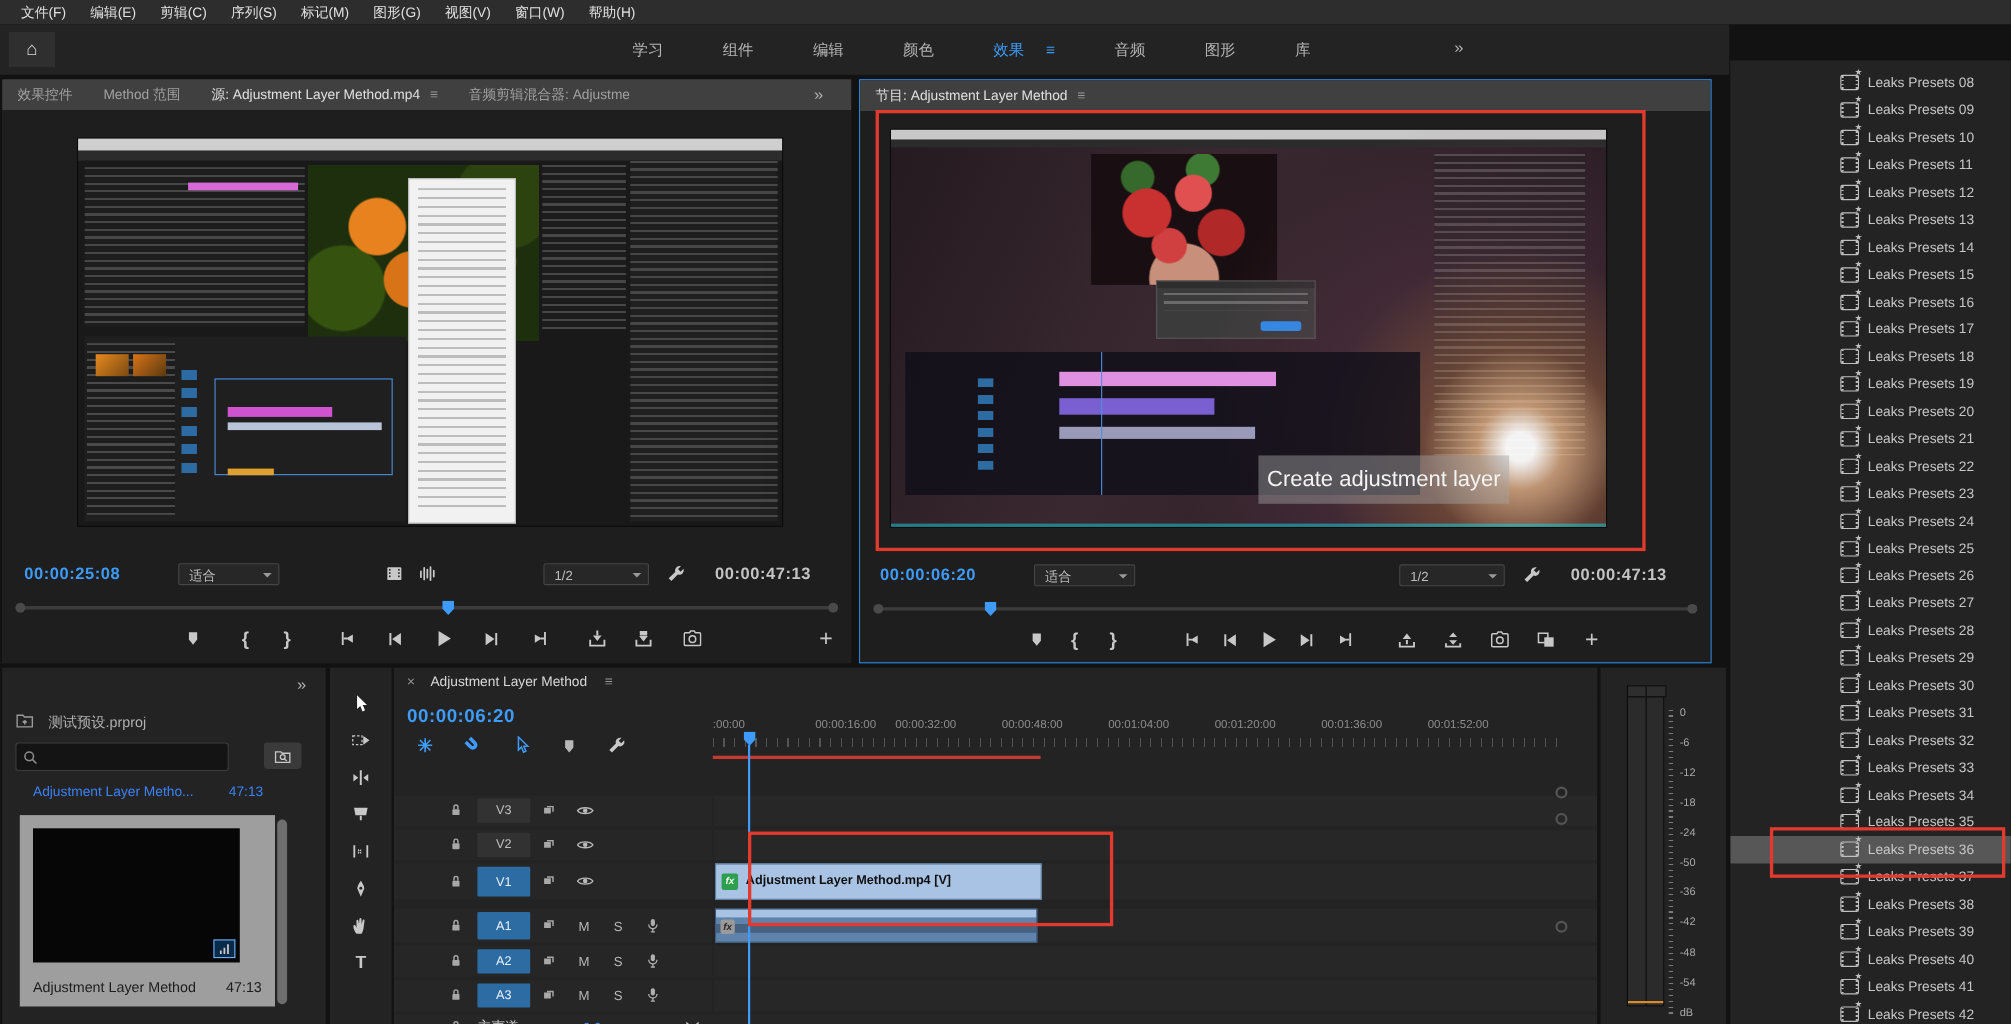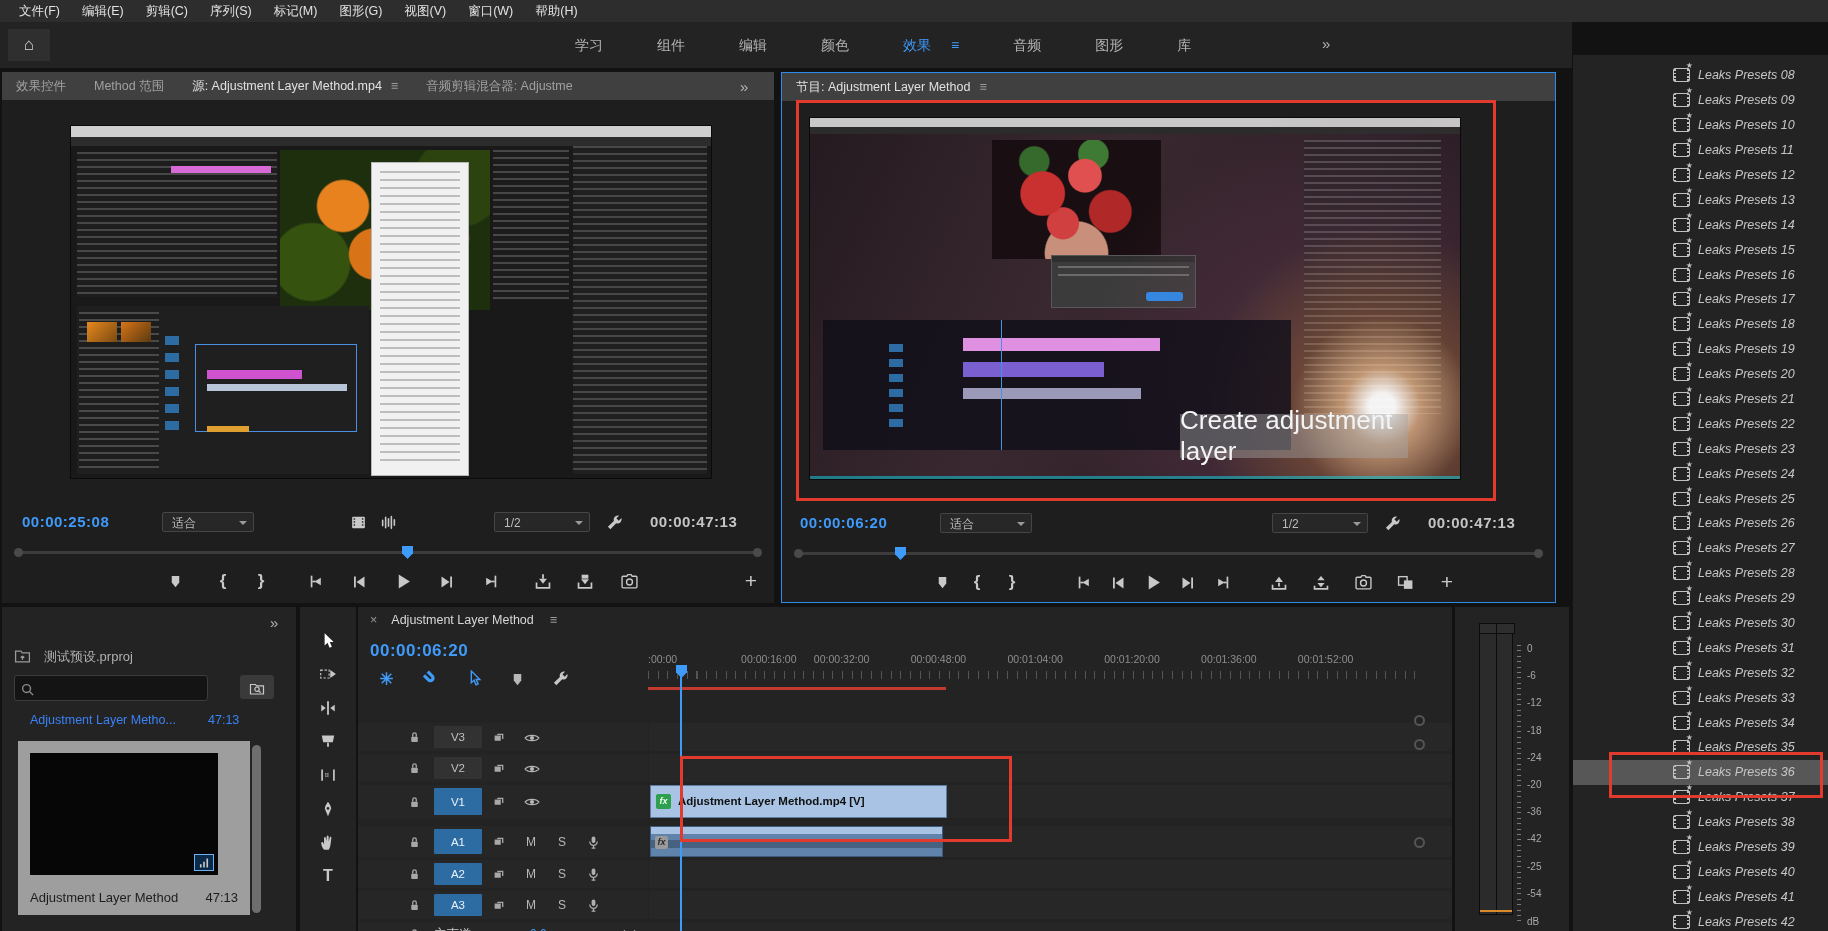--- a/index.html
+++ b/index.html
@@ -36,21 +36,21 @@
   .dd .chev{position:absolute;right:6px;top:8px;width:0;height:0;border-left:4px solid transparent;border-right:4px solid transparent;border-top:4px solid #9a9a9a;}
   .scrub{position:absolute;height:20px;}
   .scrub .bar{position:absolute;left:14px;right:14px;top:8px;height:3px;background:#3c3c3c;border-radius:2px;}
   .scrub .cap{position:absolute;top:5px;width:9px;height:9px;border-radius:50%;background:#4a4a4a;}
   .phead{position:absolute;width:11px;height:13px;background:var(--timecode,#3f9bfa);clip-path:polygon(0 0,100% 0,100% 55%,50% 100%,0 55%);}
   .transport .tbtn{position:absolute;top:0;width:26px;height:26px;text-align:center;line-height:26px;}
   .brace{font-size:17px;color:#c8c8c8;font-weight:bold;}
   .plusbtn{font-size:21px;color:#c8c8c8;}
   .vframe{position:absolute;background:#191919;box-shadow:0 0 0 1px #0a0a0a;}
   .redbox{position:absolute;border:3px solid var(--annotation,#e23b2e);z-index:40;}
-  .caption{position:absolute;background:rgba(165,165,165,.45);color:#f4f4f4;font-size:26px;display:flex;align-items:center;justify-content:center;z-index:30;margin-left:36px;}
+  .caption{position:absolute;background:rgba(165,165,165,.45);color:#f4f4f4;font-size:20px;display:flex;align-items:center;justify-content:center;z-index:30;}
   
   .mlines{background:repeating-linear-gradient(180deg,#6e6e6e 0 2px,transparent 2px 7px);opacity:.55;}
   .mlines-lt{background:repeating-linear-gradient(180deg,#9a9a9a 0 2px,transparent 2px 8px);}
   
   #proj-panel{left:2px;top:607px;width:294px;height:324px;}
   #proj-card{position:absolute;left:16px;top:134px;width:232px;height:174px;background:#9e9e9e;}
   #proj-thumb{position:absolute;left:12px;top:12px;width:188px;height:122px;background:#060606;}
   #seq-badge{position:absolute;right:4px;bottom:4px;width:18px;height:15px;background:#0b2a4a;border:1px solid #6fb1f0;}
   #proj-scroll{position:absolute;left:250px;top:138px;width:9px;height:168px;background:#6e6e6e;border-radius:5px;}
   .searchbox{position:absolute;left:12px;top:68px;width:192px;height:24px;background:#141414;border:1px solid #3c3c3c;border-radius:3px;}
@@ -72,21 +72,21 @@
   .ruler-labels span:nth-of-type(1){transform:none;}
   #tl-playline{position:absolute;width:2px;background:var(--timecode,#3f9bfa);z-index:5;}
   .clip-v{position:absolute;background:var(--clip-video,#a8c3e3);border:1px solid #5d7da0;box-sizing:border-box;color:#101010;font-size:11.5px;}
   .fxbadge{position:absolute;width:15px;height:15px;font-size:9px;font-style:italic;text-align:center;line-height:15px;border-radius:2px;}
   .scrolldot{position:absolute;width:11px;height:11px;border-radius:50%;border:2px solid #555;box-sizing:border-box;}
   
   #meter-panel{left:1455px;top:607px;width:114px;height:324px;}
   .mtick{height:27.2px;font-size:10px;color:#a8a8a8;line-height:10px;}
   
   #presets-panel{left:1573px;top:55px;width:255px;height:876px;background:#232323;}
-  .preset-row{height:24.9px;display:flex;align-items:center;padding-left:100px;font-size:12.5px;color:#c6c6c6;white-space:nowrap;font-style:italic;}
+  .preset-row{height:24.9px;display:flex;align-items:center;padding-left:100px;font-size:12.5px;color:#c6c6c6;white-space:nowrap;}
   .preset-row.selected{background:#575757;}
   .preset-icon{position:relative;width:15px;height:12px;border:1px solid #c0c0c0;border-radius:2px;margin-right:8px;flex:none;
     background:repeating-linear-gradient(180deg,#c0c0c0 0 1.5px,transparent 1.5px 3.5px) left/2px 100% no-repeat,
                repeating-linear-gradient(180deg,#c0c0c0 0 1.5px,transparent 1.5px 3.5px) right/2px 100% no-repeat;}
   .preset-icon::after{content:"\2605";position:absolute;right:-4px;top:-8px;font-size:8px;color:#c0c0c0;}
 </style>
 </head>
 <body>
 
 <svg width="0" height="0" style="position:absolute">
@@ -682,24 +682,24 @@
     <div class="abs" style="left:0;bottom:2px;width:100%;height:2px;background:var(--meter-level,#d98a2b)"></div>
   </div>
   <div class="abs" style="left:62px;top:38px;width:4px;height:278px;background:repeating-linear-gradient(180deg,#7a7a7a 0 1px,transparent 1px 5.4px)"></div>
   <div class="abs" style="left:72px;top:37px">
 
   <div class="mtick">0</div>
       <div class="mtick">-6</div>
       <div class="mtick">-12</div>
       <div class="mtick">-18</div>
       <div class="mtick">-24</div>
-      <div class="mtick">-20</div>
+      <div class="mtick">-50</div>
       <div class="mtick">-36</div>
       <div class="mtick">-42</div>
-      <div class="mtick">-25</div>
+      <div class="mtick">-48</div>
       <div class="mtick">-54</div>
     </div>
   <div class="abs" style="left:72px;top:309px;font-size:10px;color:#a8a8a8">dB</div>
 </div>
 
 <div id="presets-panel" class="panel">
   <div class="abs" style="left:0;top:8px;right:0">
 
   <div class="preset-row">
         <span class="preset-icon"></span>

